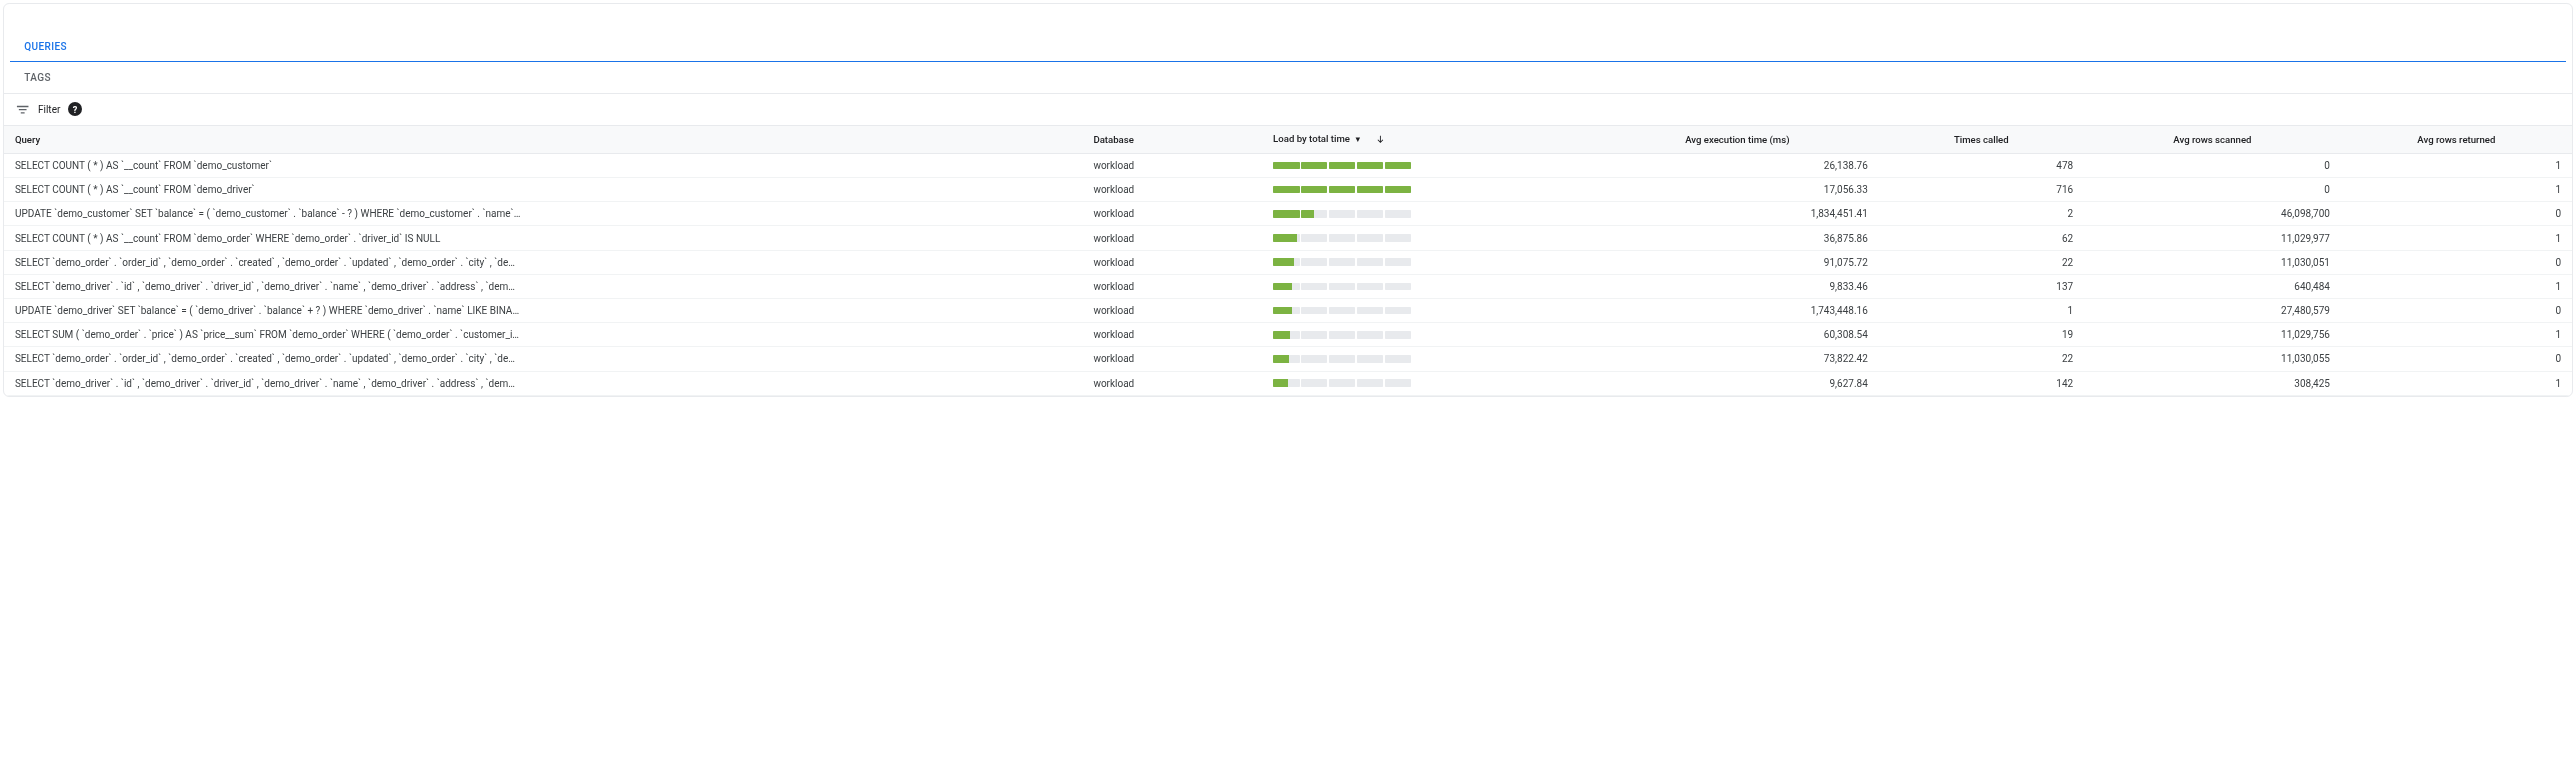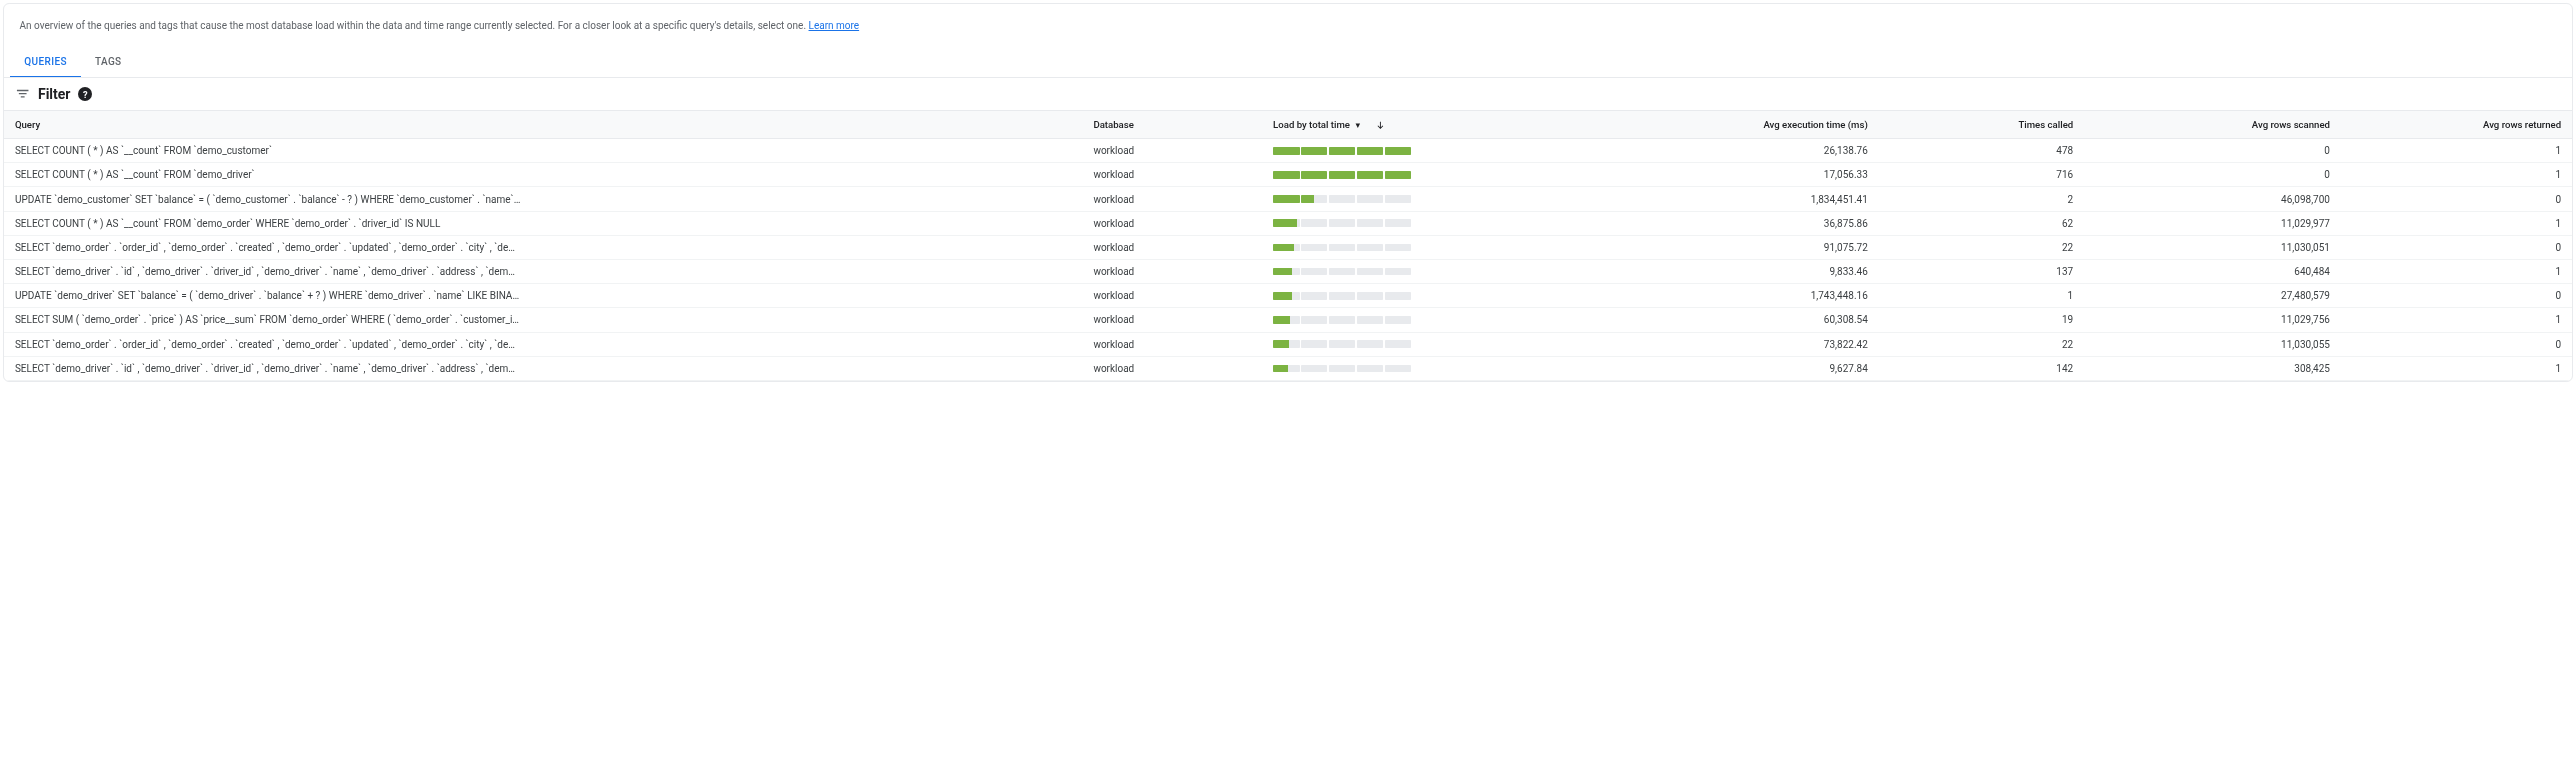--- a/index.html
+++ b/index.html
@@ -32,20 +32,21 @@
   .learn-link {
     color: #1a73e8;
     text-decoration: underline;
     cursor: pointer;
   }
   .tabs {
     display: flex;
     padding: 0 6.1px;
     border-bottom: 0.8px solid #e8eaed;
     margin-top: 14px;
+    flex-direction: column;
   }
   .tab {
     padding: 9.2px 14px;
     font-size: 10px;
     font-weight: 500;
     letter-spacing: 0.4px;
     color: #5f6368;
     cursor: pointer;
     border-bottom: 1.5px solid transparent;
     text-transform: uppercase;
@@ -54,21 +55,21 @@
     color: #1a73e8;
     border-bottom-color: #1a73e8;
   }
   .filter-row {
     display: flex;
     align-items: center;
     padding: 7.7px 10.8px;
     gap: 7.7px;
   }
   .filter-icon svg { width: 15.4px; height: 15.4px; display:block; }
-  .filter-label { font-weight: 700; font-size: 14px; text-align: right; }
+  .filter-label { font-weight: 400; font-size: 10px; text-align: right; }
   .filter-input {
     border: none;
     outline: none;
     font-size: 10px;
     color: #5f6368;
     flex: 1;
     background: transparent;
   }
   .help-icon {
     width: 14px; height: 14px;
@@ -89,21 +90,21 @@
     text-align: left;
     font-weight: 500;
     font-size: 9.6px;
     color: #202124;
     padding: 7.7px 10.8px;
     border-top: 0.8px solid #e8eaed;
     border-bottom: 0.8px solid #e8eaed;
     background: #f8f9fa;
     white-space: nowrap;
   }
-  thead th.right { text-align: right; }
+  thead th.right { text-align: center; }
   tbody td {
     padding: 6.1px 10.8px;
     border-bottom: 0.8px solid #f1f3f4;
     font-size: 10px;
     color: #3c4043;
     white-space: nowrap;
     overflow: hidden;
     text-overflow: ellipsis;
   }
   tbody td.right { text-align: right; font-variant-numeric: tabular-nums; }
@@ -136,23 +137,20 @@
   .col-times    { width: 8%; }
   .col-scan     { width: 10%; }
   .col-ret      { width: 9%; }
 </style>
 </head>
 <body>
 
 <div class="card">
 
   <div class="header">
-    <div class="subtitle">
-      <span>An overview of the queries and tags that cause the most database load within the data and time range currently selected. For a closer look at a specific query's details, select one. </span><a class="learn-link">Learn more</a>
-    </div>
   </div>
 
   <div class="tabs">
     <div class="tab active">QUERIES</div>
     <div class="tab">TAGS</div>
   </div>
 
   <div class="filter-row">
     <span class="filter-icon">
       <svg viewBox="0 0 24 24" fill="#5f6368">

